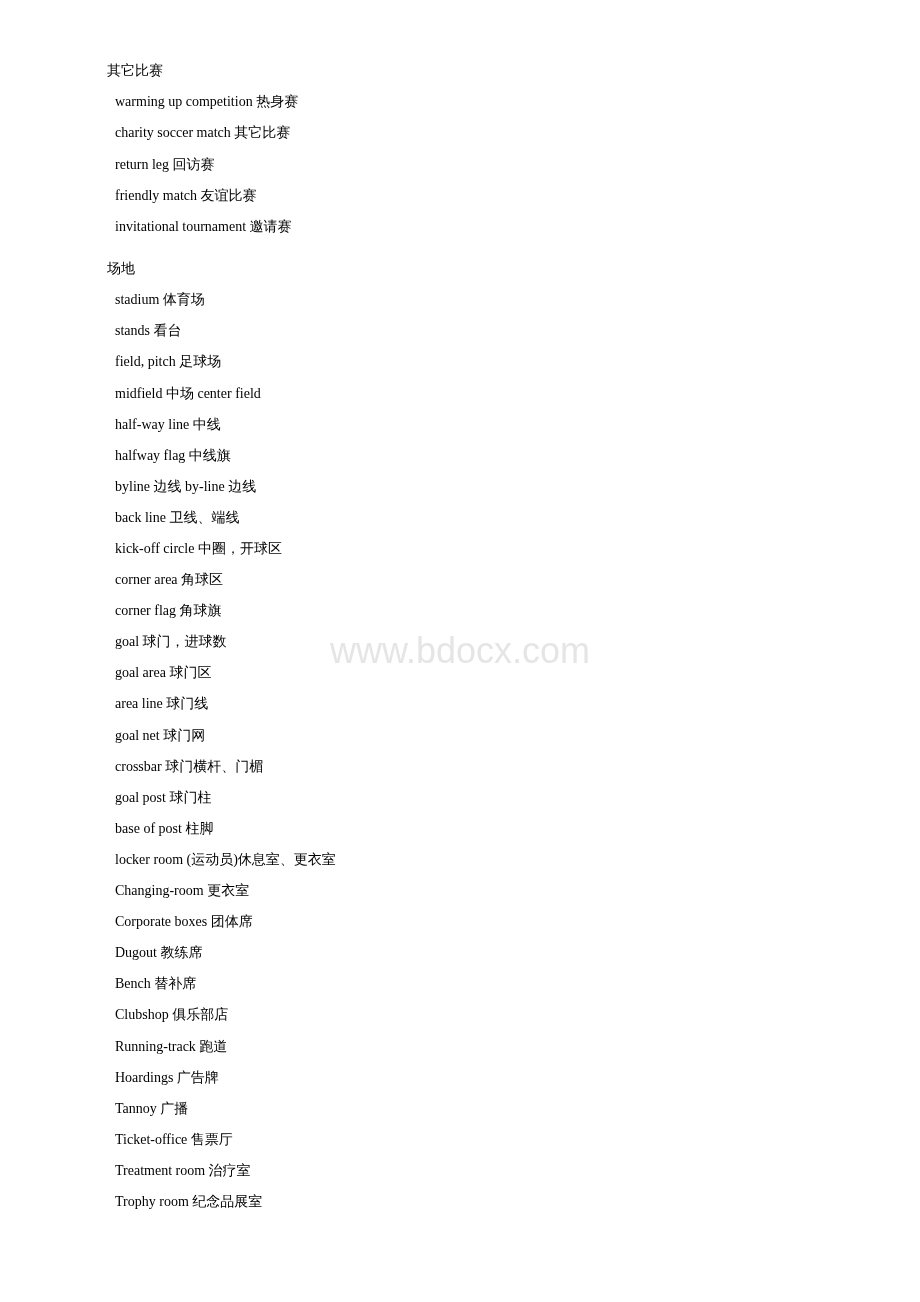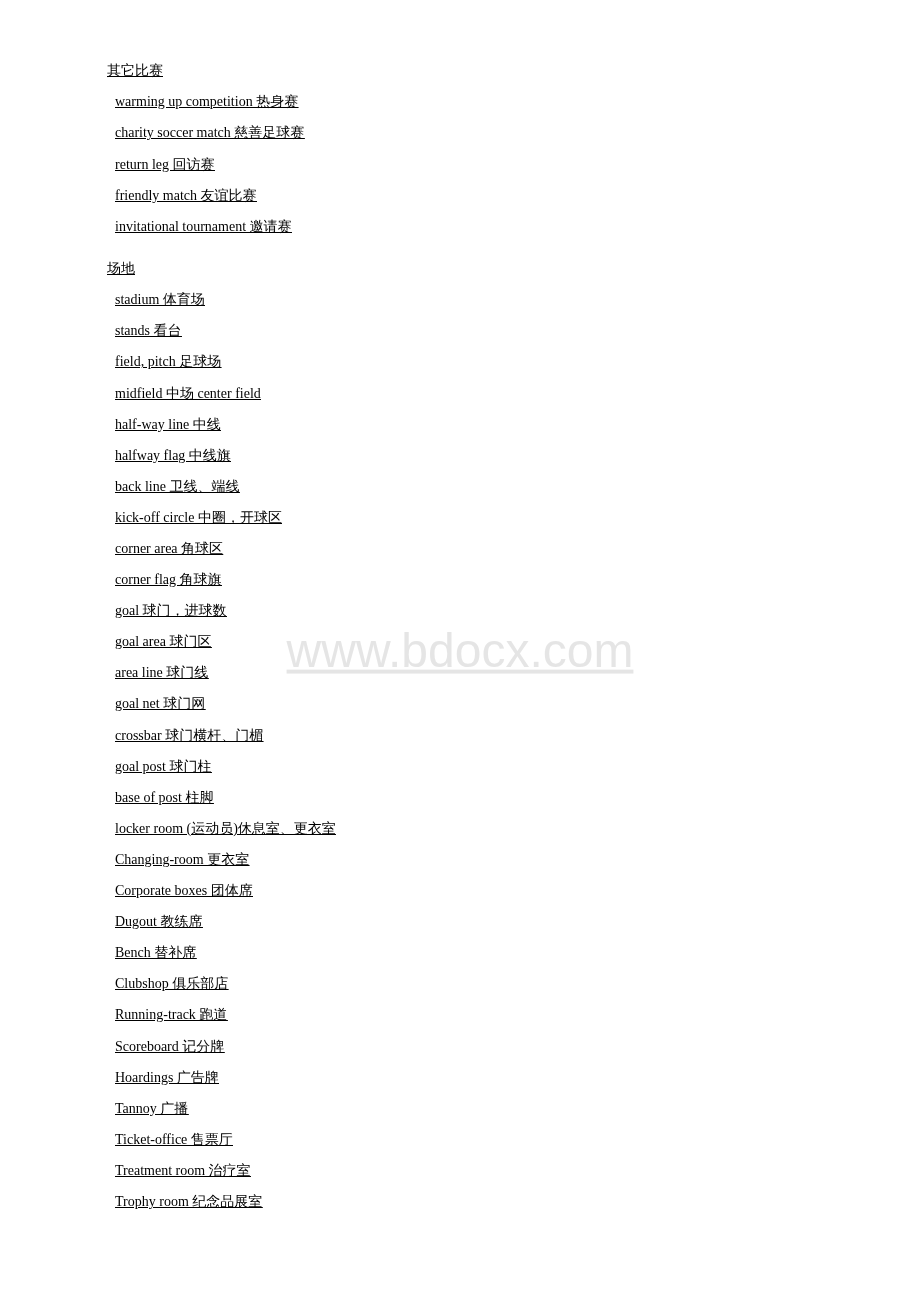--- a/index.html
+++ b/index.html
@@ -1,19 +1,18 @@
 <!DOCTYPE html>
 <html><head>
   <meta charset="utf-8">
   <style>
     * {
       margin: 0;
       padding: 0;
       box-sizing: border-box;
-      text-decoration: underline;
     }
 
     body {
       background: #ffffff;
       font-family: "SimSun", "宋体", serif;
       font-size: 14px;
       color: #000000;
       width: 920px;
       min-height: 1302px;
       padding: 60px 107px;
@@ -32,73 +31,73 @@
     .content-line {
       margin: 8px;
       line-height: 1.65;
     }
 
     .watermark {
       position: fixed;
       top: 50%;
       left: 50%;
       transform: translate(-50%, -50%) rotate(0deg);
-      font-size: 48px;
+      font-size: 36px;
       color: rgba(180, 180, 180, 0.35);
       pointer-events: none;
       white-space: nowrap;
       z-index: 999;
       font-family: Arial, sans-serif;
     }
   </style>
 </head>
 <body>
 
 <div class="watermark">www.bdocx.com</div>
 
 <div class="section">
   <p class="section-title">其它比赛</p>
   <div>
 
   <p class="content-line">warming up competition 热身赛</p>
-      <p class="content-line">charity soccer match 慈善足球赛</p>
+      <p class="content-line">charity soccer match 其它比赛</p>
       <p class="content-line">return leg 回访赛</p>
       <p class="content-line">friendly match 友谊比赛</p>
       <p class="content-line">invitational tournament 邀请赛</p>
     </div>
 </div>
 
 <div class="section">
   <p class="section-title">场地</p>
   <div>
 
   <p class="content-line">stadium 体育场</p>
       <p class="content-line">stands 看台</p>
       <p class="content-line">field, pitch 足球场</p>
       <p class="content-line">midfield 中场 center field</p>
       <p class="content-line">half-way line 中线</p>
       <p class="content-line">halfway flag 中线旗</p>
+      <p class="content-line">byline 边线 by-line 边线</p>
       <p class="content-line">back line 卫线、端线</p>
       <p class="content-line">kick-off circle 中圈，开球区</p>
       <p class="content-line">corner area 角球区</p>
       <p class="content-line">corner flag 角球旗</p>
       <p class="content-line">goal 球门，进球数</p>
       <p class="content-line">goal area 球门区</p>
       <p class="content-line">area line 球门线</p>
       <p class="content-line">goal net 球门网</p>
       <p class="content-line">crossbar 球门横杆、门楣</p>
       <p class="content-line">goal post 球门柱</p>
       <p class="content-line">base of post 柱脚</p>
       <p class="content-line">locker room (运动员)休息室、更衣室</p>
       <p class="content-line">Changing-room 更衣室</p>
       <p class="content-line">Corporate boxes 团体席</p>
       <p class="content-line">Dugout 教练席</p>
       <p class="content-line">Bench 替补席</p>
       <p class="content-line">Clubshop 俱乐部店</p>
       <p class="content-line">Running-track 跑道</p>
-      <p class="content-line">Scoreboard 记分牌</p>
       <p class="content-line">Hoardings 广告牌</p>
       <p class="content-line">Tannoy 广播</p>
       <p class="content-line">Ticket-office 售票厅</p>
       <p class="content-line">Treatment room 治疗室</p>
       <p class="content-line">Trophy room 纪念品展室</p>
     </div>
 </div>
 
 </body></html>

